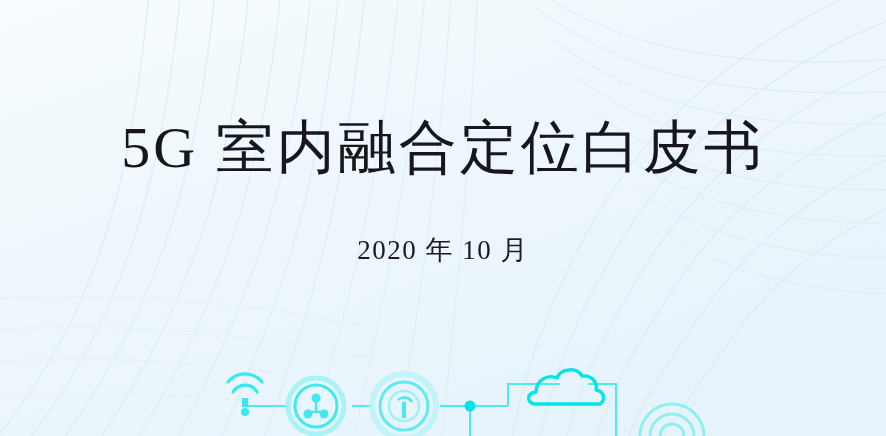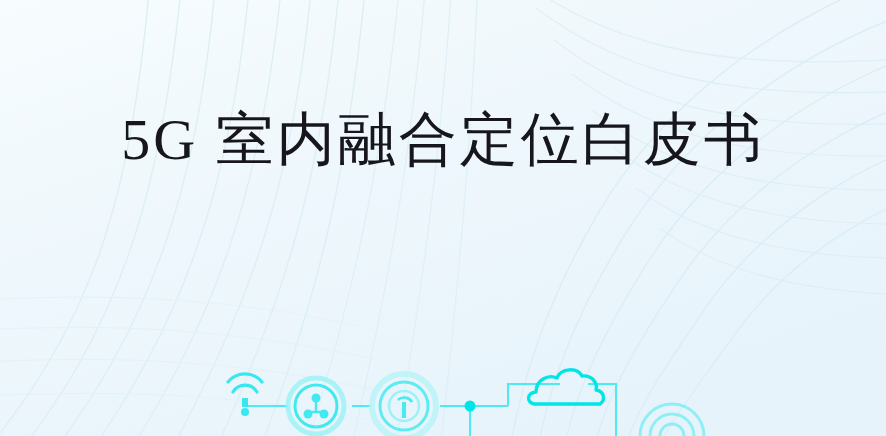--- a/index.html
+++ b/index.html
@@ -33,21 +33,21 @@
 
   .title-block {
     position: absolute;
     left: 0;
     top: 102px;
     width: 886px;
     text-align: center;
   }
 
   #doc-title {
-    margin: 4px;
+    margin: 12px;
     font-family: "Liberation Serif", "DejaVu Serif", serif;
     font-size: 58px;
     font-weight: 400;
     letter-spacing: 3px;
     color: #16161c;
     line-height: 1.18;
     white-space: nowrap;
   }
 
   #doc-subtitle {
@@ -127,20 +127,21 @@
       <path d="M -20 330 C 130 322 250 332 380 360"></path>
       <path d="M -20 362 C 140 354 262 364 396 394"></path>
       <path d="M -20 396 C 150 388 274 398 412 428"></path>
     </g>
   </svg>
 
   <div class="title-block">
     <h1 id="doc-title">5G 室内融合定位白皮书</h1>
   </div>
 
+  <p id="doc-subtitle">2020 年 10 月</p>
 
   <svg class="diagram" viewBox="0 0 886 92" preserveAspectRatio="none" aria-hidden="true">
 
     <g stroke="#33eaf0" stroke-width="2" fill="none" opacity="0.85">
       <line x1="247" y1="62" x2="288" y2="62"></line>
       <line x1="352" y1="62" x2="372" y2="62"></line>
       <line x1="440" y1="62" x2="508" y2="62"></line>
       <polyline points="508,62 508,40 560,40"></polyline>
       <polyline points="588,40 616,40 616,92"></polyline>
       <line x1="470" y1="62" x2="470" y2="92"></line>

